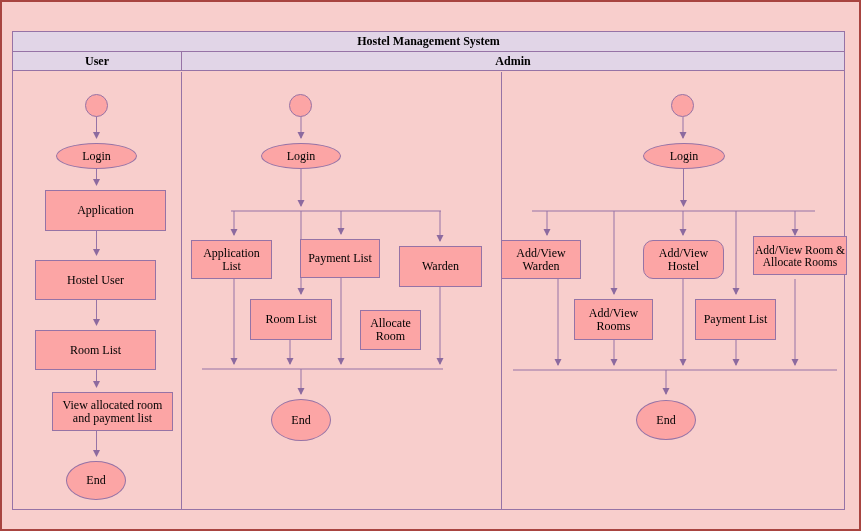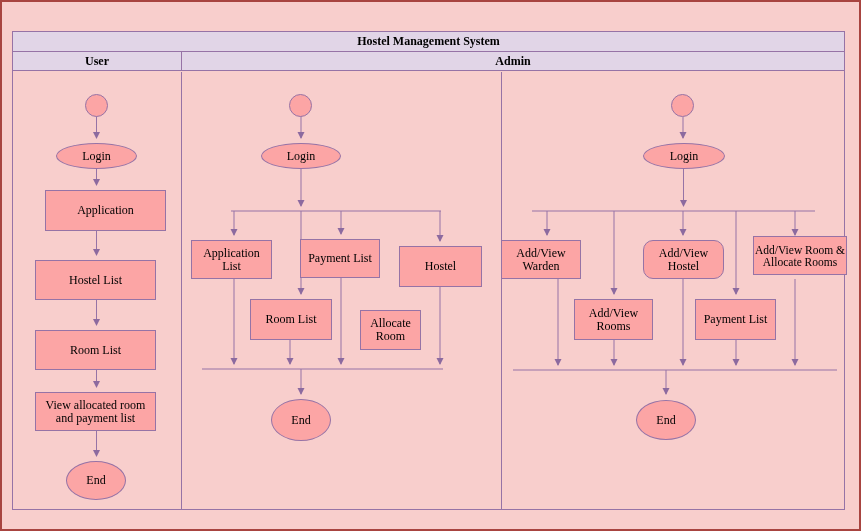--- a/index.html
+++ b/index.html
@@ -135,30 +135,30 @@
       <line x1="736" y1="340" x2="736" y2="365" marker-end="url(#arr)"></line>
       <line x1="795" y1="279" x2="795" y2="365" marker-end="url(#arr)"></line>
       <line x1="513" y1="370" x2="837" y2="370"></line>
       <line x1="666" y1="370" x2="666" y2="394" marker-end="url(#arr)"></line>
     </g>
   </svg>
 
   <div class="node circle" style="left:85px;  top:94px;  width:23px; height:23px;"></div>
   <div class="node ellipse" style="left:56px;  top:143px; width:81px; height:26px;">Login</div>
   <div class="node" style="left:45px;  top:190px; width:121px;height:41px;">Application</div>
-  <div class="node" style="left:35px;  top:260px; width:121px;height:40px;">Hostel List</div>
+  <div class="node" style="left:35px;  top:260px; width:121px;height:40px;">Hostel User</div>
   <div class="node" style="left:35px;  top:330px; width:121px;height:40px;">Room List</div>
-  <div class="node" style="left:35px;  top:392px; width:121px;height:39px;">View allocated room and payment list</div>
+  <div class="node" style="left:52px;  top:392px; width:121px;height:39px;">View allocated room and payment list</div>
   <div class="node ellipse" style="left:66px;  top:461px; width:60px; height:39px;">End</div>
 
   <div class="node circle" style="left:289px; top:94px;  width:23px; height:23px;"></div>
   <div class="node ellipse" style="left:261px; top:143px; width:80px; height:26px;">Login</div>
   <div class="node" style="left:191px; top:240px; width:81px; height:39px;">Application List</div>
   <div class="node" style="left:300px; top:239px; width:80px; height:39px;">Payment List</div>
-  <div class="node" style="left:399px; top:246px; width:83px; height:41px;">Hostel</div>
+  <div class="node" style="left:399px; top:246px; width:83px; height:41px;">Warden</div>
   <div class="node" style="left:250px; top:299px; width:82px; height:41px;">Room List</div>
   <div class="node" style="left:360px; top:299px; width:61px; height:40px;margin-top:11px;">Allocate Room</div>
   <div class="node ellipse" style="left:271px; top:399px; width:60px; height:42px;">End</div>
 
   <div class="node circle" style="left:671px; top:94px;  width:23px; height:23px;"></div>
   <div class="node ellipse" style="left:643px; top:143px; width:82px; height:26px;">Login</div>
   <div class="node" style="left:501px; top:240px; width:80px; height:39px;">Add/View Warden</div>
   <div class="node" style="left:643px; top:240px; width:81px; height:39px;border-radius:10px;">Add/View Hostel</div>
   <div class="node small" style="left:741px; top:236px; width:94px; height:39px;margin-left:12px;">Add/View Room &amp; Allocate Rooms</div>
   <div class="node" style="left:574px; top:299px; width:79px; height:41px;">Add/View Rooms</div>

